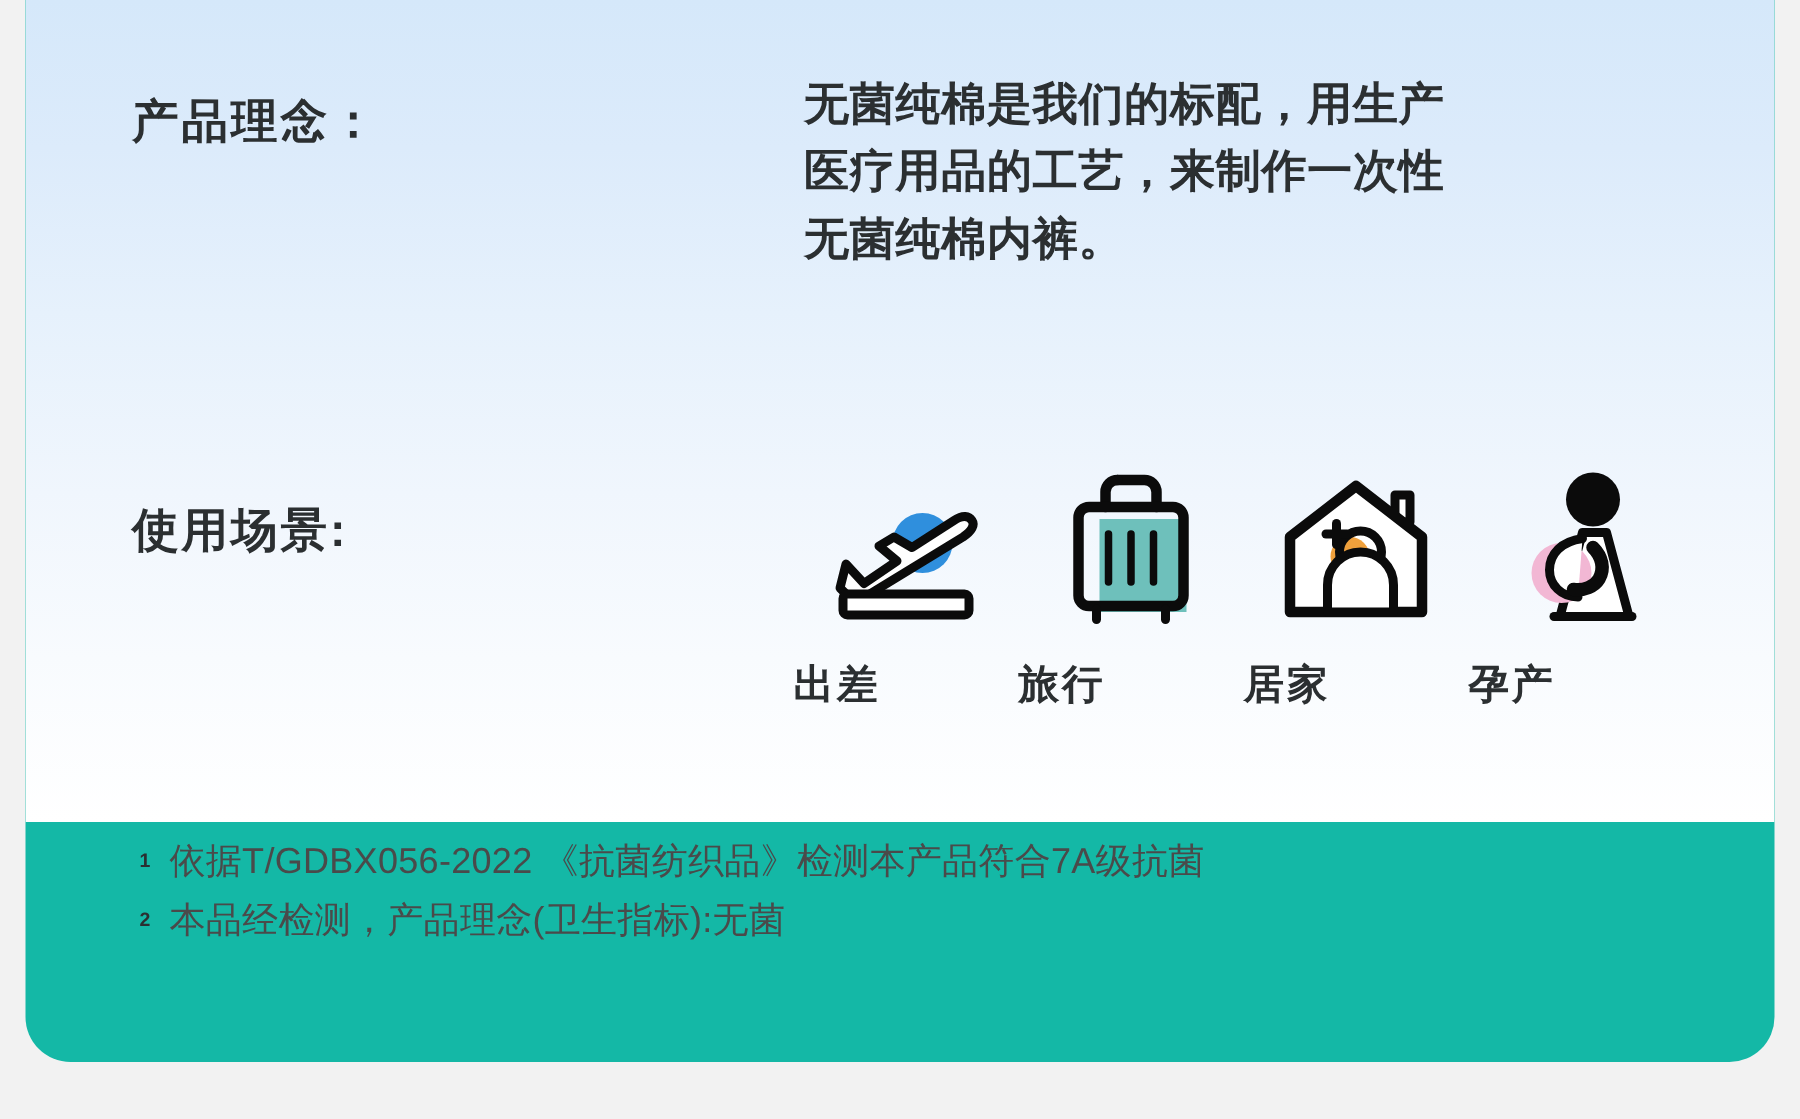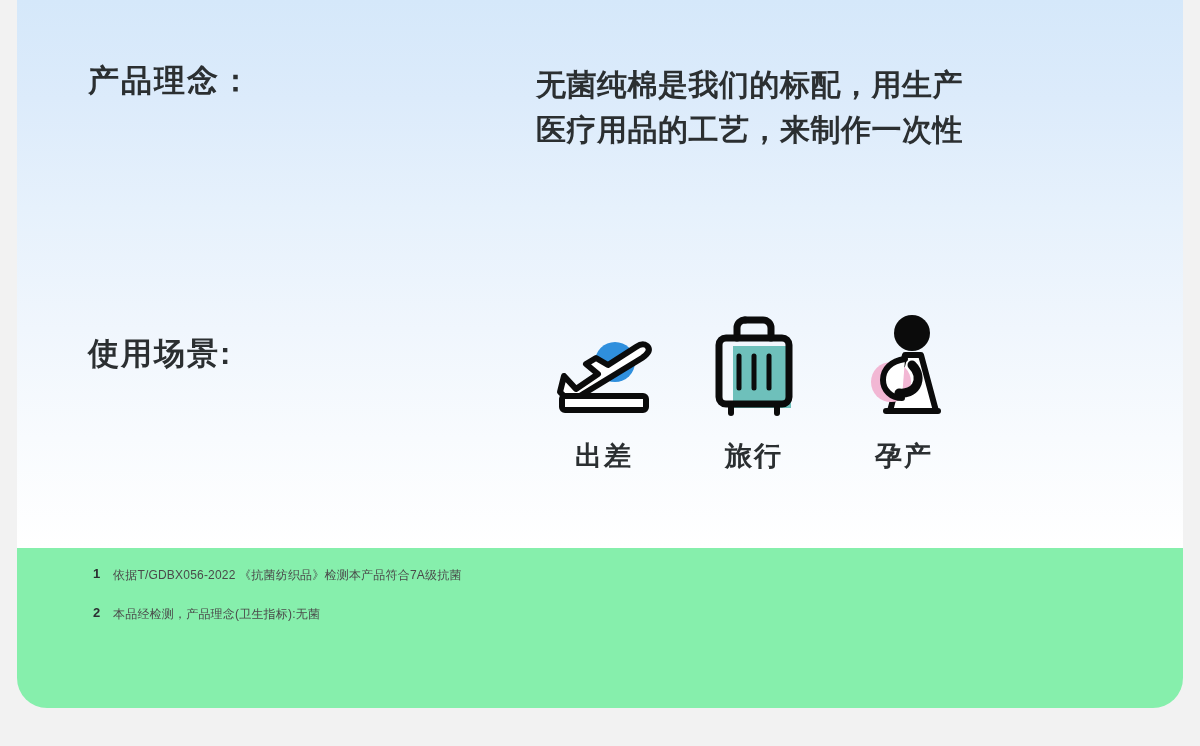--- a/index.html
+++ b/index.html
@@ -16,21 +16,21 @@
 
   .page-card {
     position: absolute;
     left: 17px;
     top: 0;
     width: 1166px;
     height: 708px;
     border-bottom-left-radius: 30px;
     border-bottom-right-radius: 30px;
     overflow: hidden;
-    background: #86efac;
+    background: #14b8a6;
   }
 
   .gradient-panel {
     position: absolute;
     left: 0;
     top: 0;
     width: 100%;
     height: 548px;
     background: linear-gradient(to bottom, #d5e8fa 0%, #dcebfb 18%, #e6f1fc 38%, #f0f6fd 60%, #f8fbfe 80%, #ffffff 100%);
   }
@@ -58,21 +58,21 @@
     letter-spacing: 2px;
     white-space: nowrap;
   }
   .concept-label {
     left: 71px;
     top: 14px;
   }
   .concept-text {
     position: absolute;
     left: 519px;
-    top: 16px;
+    top: 1px;
     width: 580px;
     font-size: 30px;
     font-weight: bold;
     color: #2b2f31;
     line-height: 45px;
     letter-spacing: 0.5px;
   }
   .concept-text .line {
     display: block;
     white-space: nowrap;
@@ -93,21 +93,20 @@
     position: absolute;
     left: 512px;
     top: 0;
     display: flex;
     width: 600px;
   }
   .scene-item {
     width: 150px;
     display: flex;
     flex-direction: column;
-    align-items: center;
   }
   .scene-icon {
     height: 100px;
     display: flex;
     align-items: center;
     justify-content: center;
   }
   .scene-label {
     margin-top: 22px;
     font-size: 27px;
@@ -132,21 +131,21 @@
   .footnote-marker {
     flex: 0 0 auto;
     width: 20px;
     font-size: 13px;
     font-weight: bold;
     color: #2b2f31;
     line-height: 26px;
     text-align: left;
   }
   .footnote-body {
-    font-size: 12px;
+    font-size: 24px;
     line-height: 28px;
     color: #4a4a4a;
     letter-spacing: 0.2px;
   }
   .footnote-body .sub-line {
     display: block;
   }
 </style>
 </head>
 <body>
@@ -155,20 +154,21 @@
   <div class="gradient-panel"></div>
 
   <div class="content">
 
     <div class="concept-section">
       <div class="section-label concept-label">产品理念：</div>
 
       <div class="concept-text">
         <span class="line">无菌纯棉是我们的标配，用生产</span>
         <span class="line">医疗用品的工艺，来制作一次性</span>
+        <span class="line">无菌纯棉内裤。</span>
       </div>
     </div>
 
     <div class="scenes-section">
       <div class="section-label scenes-label">使用场景:</div>
 
       <div class="scene-list">
 
         <div class="scene-item">
           <div class="scene-icon">
@@ -192,20 +192,34 @@
               <line x1="32" y1="42" x2="32" y2="74" stroke="#0b0b0b" stroke-width="5" stroke-linecap="round"></line>
               <line x1="47" y1="42" x2="47" y2="74" stroke="#0b0b0b" stroke-width="5" stroke-linecap="round"></line>
               <line x1="62" y1="42" x2="62" y2="74" stroke="#0b0b0b" stroke-width="5" stroke-linecap="round"></line>
               <line x1="24" y1="92" x2="24" y2="99" stroke="#0b0b0b" stroke-width="6" stroke-linecap="round"></line>
               <line x1="70" y1="92" x2="70" y2="99" stroke="#0b0b0b" stroke-width="6" stroke-linecap="round"></line>
             </svg>
           </div>
           <div class="scene-label">旅行</div>
         </div>
 
+        <div class="scene-item">
+          <div class="scene-icon">
+            <svg width="104" height="100" viewBox="0 0 104 100">
+              <path d="M78 14 h10 v18 h-10 z" fill="#ffffff" stroke="#0b0b0b" stroke-width="6" stroke-linejoin="round"></path>
+              <path d="M8 42 L52 8 L96 42 V92 H8 Z" fill="#ffffff" stroke="#0b0b0b" stroke-width="7" stroke-linejoin="round"></path>
+              <circle cx="48" cy="55" r="13" fill="#f0a13c"></circle>
+              <circle cx="55" cy="52" r="14" fill="none" stroke="#0b0b0b" stroke-width="6"></circle>
+              <path d="M33 74 a22 22 0 0 1 44 0 V92 H33 Z" fill="#ffffff" stroke="#0b0b0b" stroke-width="6" stroke-linejoin="round"></path>
+              <line x1="32" y1="40" x2="46" y2="40" stroke="#0b0b0b" stroke-width="6" stroke-linecap="round"></line>
+              <line x1="39" y1="33" x2="39" y2="47" stroke="#0b0b0b" stroke-width="6" stroke-linecap="round"></line>
+            </svg>
+          </div>
+          <div class="scene-label">居家</div>
+        </div>
 
         <div class="scene-item">
           <div class="scene-icon">
             <svg width="88" height="106" viewBox="0 0 88 106">
               <circle cx="52" cy="20" r="18" fill="#0b0b0b"></circle>
               <path d="M45 42 h16 L76 98 H30 Z" fill="#ffffff" stroke="#0b0b0b" stroke-width="6" stroke-linejoin="round"></path>
               <circle cx="31" cy="69" r="20" fill="#f2b7d4"></circle>
               <path d="M45 46 c-14 2 -22 10 -22 21 c0 10 8 18 19 18" fill="#ffffff" stroke="#0b0b0b" stroke-width="6" stroke-linecap="round" stroke-linejoin="round"></path>
               <path d="M52 52 c6 6 8 14 4 21 c-3 5 -10 8 -17 7" fill="none" stroke="#0b0b0b" stroke-width="9" stroke-linecap="round"></path>
               <line x1="26" y1="98" x2="78" y2="98" stroke="#0b0b0b" stroke-width="6" stroke-linecap="round"></line>

